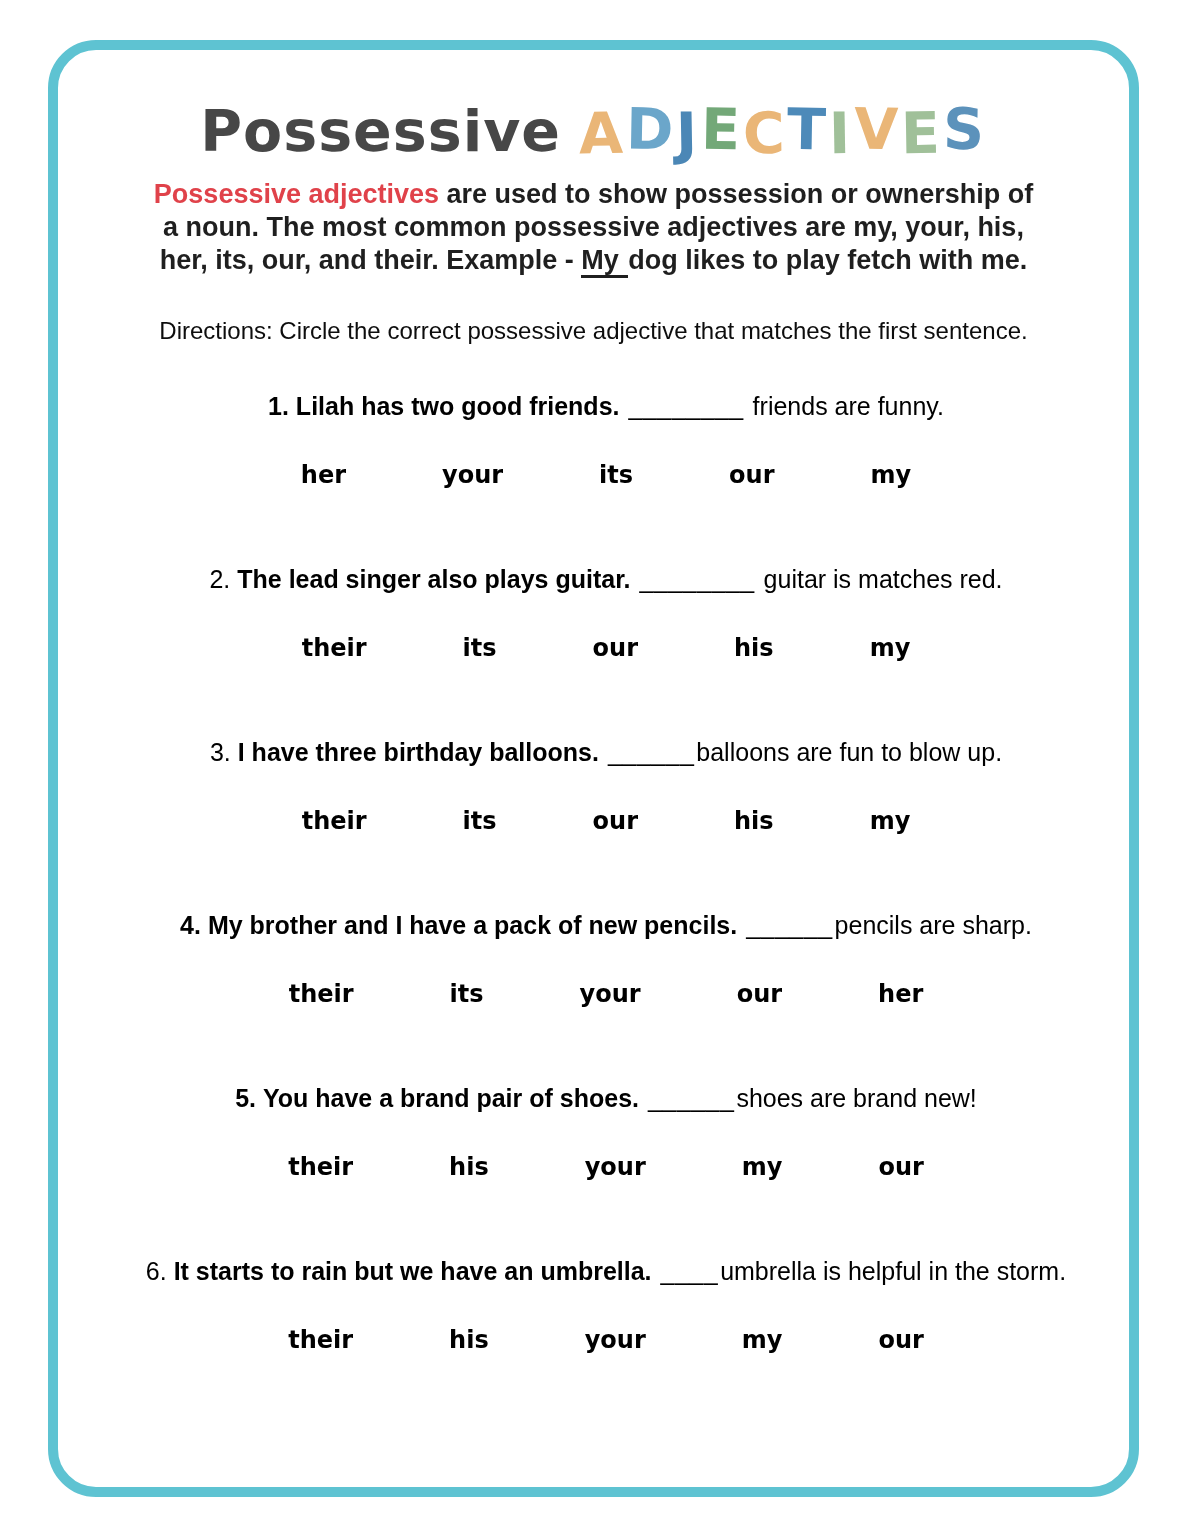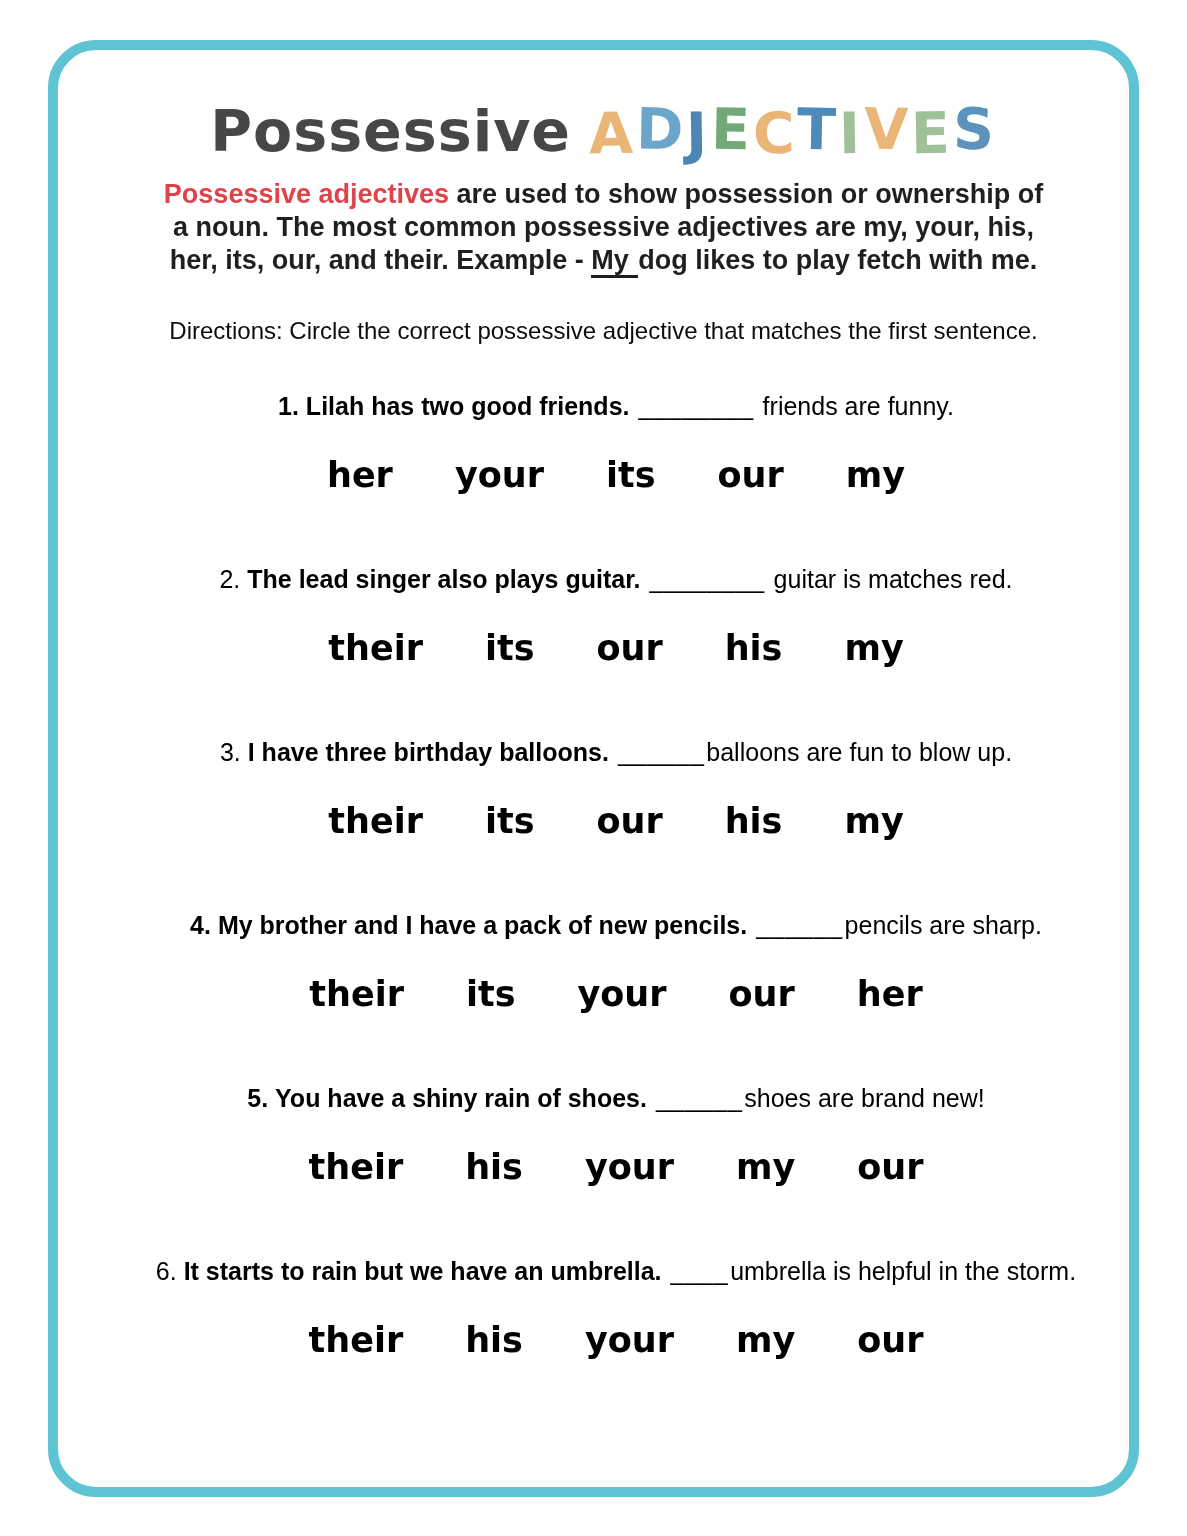--- a/index.html
+++ b/index.html
@@ -17,21 +17,21 @@
   }
   .frame{
     position:absolute;left:48px;top:40px;
     width:1091px;height:1457px;
     box-sizing:border-box;
     border:10px solid var(--teal);
     border-radius:48px;
     pointer-events:none;
   }
   .content{
-    position:absolute;left:68px;top:50px;
+    position:absolute;left:58px;top:50px;
     width:1071px;height:1437px;
     display:flex;flex-direction:column;align-items:center;
   }
   .title{
     margin-top:46px;
     font-family:"DejaVu Sans",sans-serif;
     font-weight:800;
     font-size:57px;
     line-height:70px;
     letter-spacing:1px;
@@ -77,24 +77,24 @@
     text-align:center;
     white-space:nowrap;
   }
   .q-num{font-weight:400;}
   .q-num.bold{font-weight:700;}
   .q-prompt{font-weight:700;}
   .q-blank{font-weight:400;letter-spacing:0.5px;margin:0 2px;}
   .q-after{font-weight:400;}
   .choices{
     margin-top:33px;
-    display:flex;justify-content:center;gap:62px;
+    display:flex;justify-content:center;gap:96px;
     font-family:"DejaVu Sans",sans-serif;
     font-weight:700;
-    font-size:35px;
+    font-size:24px;
     line-height:42px;
     color:#000;
   }
   .choices .choice{cursor:pointer;}
   .footer{
     margin-top:50px;
     font-size:29px;
     color:#4d4d4d;
     text-align:center;
   }
@@ -154,21 +154,21 @@
           <div class="q-line"><span class="q-num bold">4.&nbsp;</span><span class="q-prompt">My brother and I have a pack of new pencils.</span> <span class="q-blank">______</span><span class="q-after">pencils are sharp.</span></div>
           <div class="choices">
             <span class="choice">their</span>
             <span class="choice">its</span>
             <span class="choice">your</span>
             <span class="choice">our</span>
             <span class="choice">her</span>
           </div>
         </div>
         <div class="question">
-          <div class="q-line"><span class="q-num bold">5.&nbsp;</span><span class="q-prompt">You have a shiny rain of shoes.</span> <span class="q-blank">______</span><span class="q-after">shoes are brand new!</span></div>
+          <div class="q-line"><span class="q-num bold">5.&nbsp;</span><span class="q-prompt">You have a brand pair of shoes.</span> <span class="q-blank">______</span><span class="q-after">shoes are brand new!</span></div>
           <div class="choices">
             <span class="choice">their</span>
             <span class="choice">his</span>
             <span class="choice">your</span>
             <span class="choice">my</span>
             <span class="choice">our</span>
           </div>
         </div>
         <div class="question">
           <div class="q-line"><span class="q-num">6.&nbsp;</span><span class="q-prompt">It starts to rain but we have an umbrella.</span> <span class="q-blank">____</span><span class="q-after">umbrella is helpful in the storm.</span></div>

